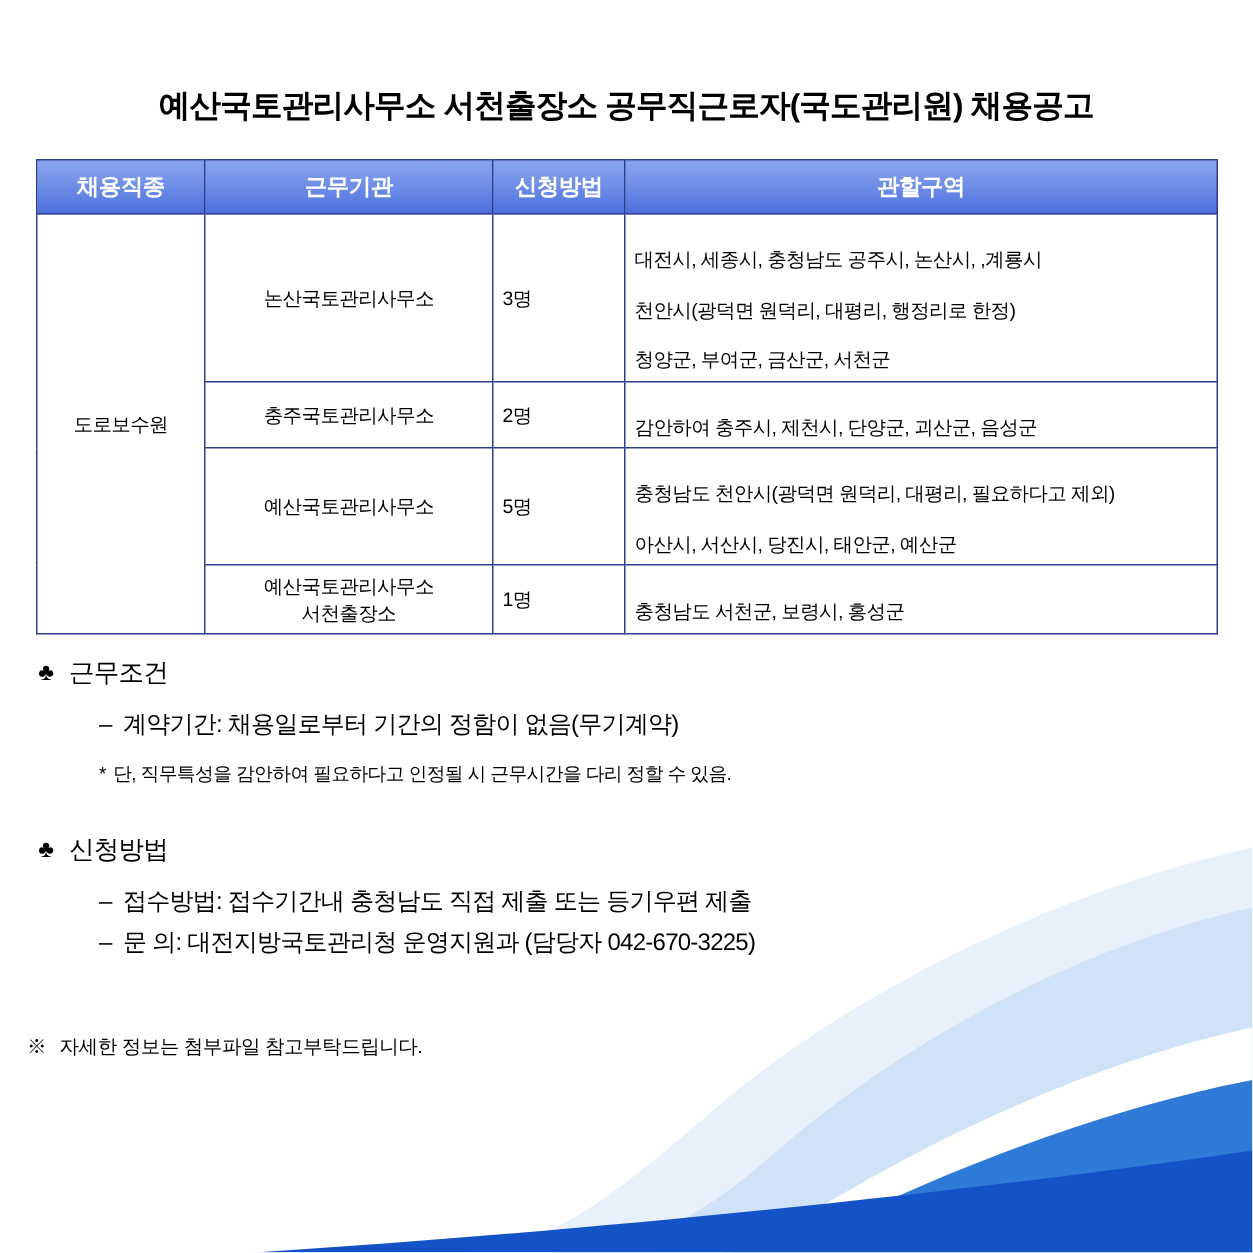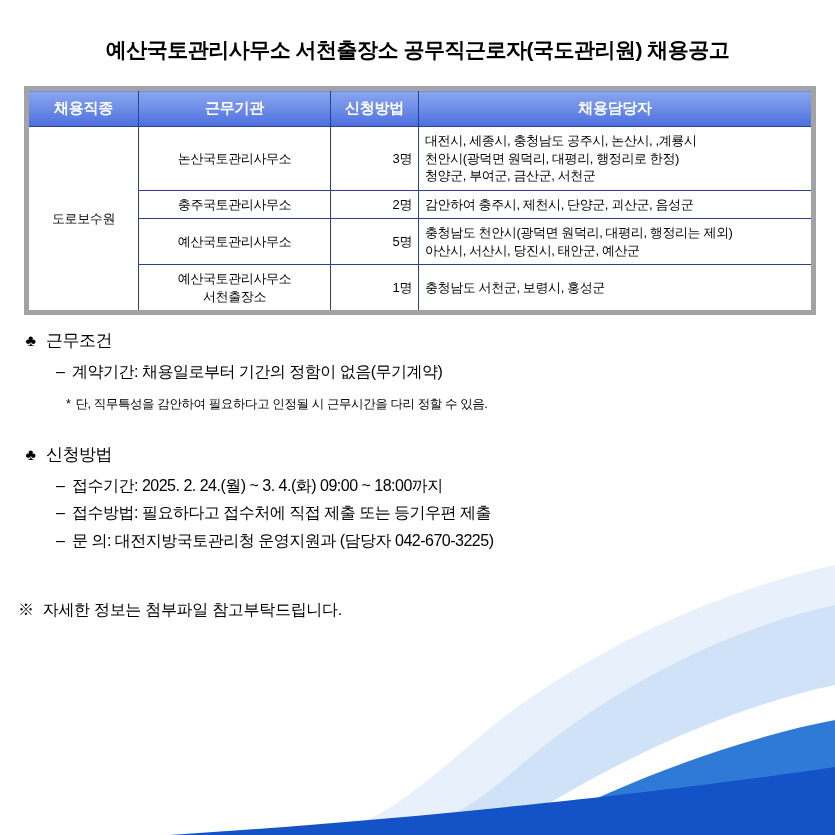--- a/index.html
+++ b/index.html
@@ -32,34 +32,34 @@
     position: relative;
     z-index: 2;
     padding: 0;
   }
 
   .doc-title {
     text-align: center;
     font-size: 21px;
     font-weight: bold;
     letter-spacing: -0.5px;
-    margin: 36px 0 0 0;
+    margin: 56px 0 0 0;
     padding: 0 20px;
     white-space: nowrap;
   }
 
   
   .table-wrap {
     margin: 22px 24px 0 24px;
   }
   table.recruit {
     border-collapse: collapse;
     width: 787px;
     table-layout: fixed;
-    border: 5px solid #a3a3a3;
+    border: 1px solid #a3a3a3;
   }
   table.recruit th {
     background: linear-gradient(to bottom, #8aa6ef 0%, #6f8fe8 45%, #4d6fdc 100%);
     color: #ffffff;
     font-size: 15px;
     font-weight: bold;
     text-align: center;
     border: 1px solid #2d3f8f;
     padding: 8px 2px;
     letter-spacing: -0.3px;
@@ -76,29 +76,29 @@
     text-align: center;
     font-size: 14px;
   }
   td.c-office {
     text-align: center;
     font-size: 14px;
     letter-spacing: -0.6px;
     margin-top: 47px;
   }
   td.c-count {
-    text-align: right;
+    text-align: left;
     font-size: 14px;
   }
   td.c-area {
     text-align: left;
     font-size: 12.5px;
     letter-spacing: -0.7px;
   }
-  td.c-area div { white-space: nowrap; }
+  td.c-area div { white-space: nowrap; margin-top: 16px; }
 
   
   col.w-job    { width: 112px; }
   col.w-office { width: 192px; }
   col.w-count  { width: 88px; }
   col.w-area   { width: 395px; }
 
   
   .section {
     margin: 14px 0 0 22px;
@@ -113,21 +113,21 @@
   }
   .clover-icon {
     display: inline-block;
     width: 17px;
     height: 17px;
     line-height: 17px;
     font-size: 16px;
     text-align: center;
   }
   .bullets {
-    margin: 0;
+    margin: 10px;
     padding: 0 0 0 34px;
     list-style: none;
   }
   .bullets li {
     font-size: 16px;
     letter-spacing: -0.5px;
     line-height: 1.72;
     white-space: nowrap;
   }
   .bullets li .dash {
@@ -139,21 +139,21 @@
     letter-spacing: -0.4px;
     margin: 10px 0 0 44px;
     white-space: nowrap;
   }
   .note .star { margin-right: 5px; }
 
   .section.apply { margin-top: 30px; }
 
   .footer-note {
     margin: 46px 0 0 18px;
-    font-size: 16px;
+    font-size: 13px;
     letter-spacing: -0.3px;
     white-space: nowrap;
   }
   .footer-note .mark { margin-right: 9px; }
 </style>
 </head>
 <body>
 
 <svg class="wave-layer" viewBox="0 0 835 300" preserveAspectRatio="none">
   <path d="M835,30 C700,60 560,130 470,210 C400,270 360,300 300,300 L835,300 Z" fill="#e8f1fb"></path>
@@ -173,21 +173,21 @@
         <col class="w-job">
           <col class="w-office">
           <col class="w-count">
           <col class="w-area">
       </colgroup>
       <thead>
         <tr>
           <th>채용직종</th>
           <th>근무기관</th>
           <th>신청방법</th>
-          <th>채용담당자</th>
+          <th>관할구역</th>
         </tr>
       </thead>
       <tbody>
         <tr>
           <td class="c-job" rowspan="4">도로보수원</td>
           <td class="c-office">논산국토관리사무소</td>
           <td class="c-count">3명</td>
           <td class="c-area">
             <div>대전시, 세종시, 충청남도 공주시, 논산시, ,계룡시</div>
             <div>천안시(광덕면 원덕리, 대평리, 행정리로 한정)</div>
@@ -198,21 +198,21 @@
           <td class="c-office">충주국토관리사무소</td>
           <td class="c-count">2명</td>
           <td class="c-area">
             <div>감안하여 충주시, 제천시, 단양군, 괴산군, 음성군</div>
           </td>
         </tr>
         <tr>
           <td class="c-office">예산국토관리사무소</td>
           <td class="c-count">5명</td>
           <td class="c-area">
-            <div>충청남도 천안시(광덕면 원덕리, 대평리, 행정리는 제외)</div>
+            <div>충청남도 천안시(광덕면 원덕리, 대평리, 필요하다고 제외)</div>
             <div>아산시, 서산시, 당진시, 태안군, 예산군</div>
           </td>
         </tr>
         <tr>
           <td class="c-office">
             <div>예산국토관리사무소</div>
             <div>서천출장소</div>
           </td>
           <td class="c-count">1명</td>
           <td class="c-area">
@@ -235,22 +235,21 @@
       <span class="star">*</span><span>단, 직무특성을 감안하여 필요하다고 인정될 시 근무시간을 다리 정할 수 있음.</span>
     </div>
   </div>
 
   <div class="section apply">
     <div class="section-head">
       <span class="clover-icon">♣</span>
       <span>신청방법</span>
     </div>
     <ul class="bullets">
-      <li><span class="dash">–</span><span>접수기간: 2025. 2. 24.(월)  ~  3. 4.(화) 09:00 ~ 18:00까지</span></li>
-      <li><span class="dash">–</span><span>접수방법: 필요하다고 접수처에 직접 제출 또는 등기우편 제출</span></li>
+      <li><span class="dash">–</span><span>접수방법: 접수기간내 충청남도 직접 제출 또는 등기우편 제출</span></li>
       <li><span class="dash">–</span><span>문       의: 대전지방국토관리청 운영지원과 (담당자 042-670-3225)</span></li>
     </ul>
   </div>
 
   <div class="footer-note">
     <span class="mark">※</span><span>자세한 정보는 첨부파일 참고부탁드립니다.</span>
   </div>
 
 </div>
 

